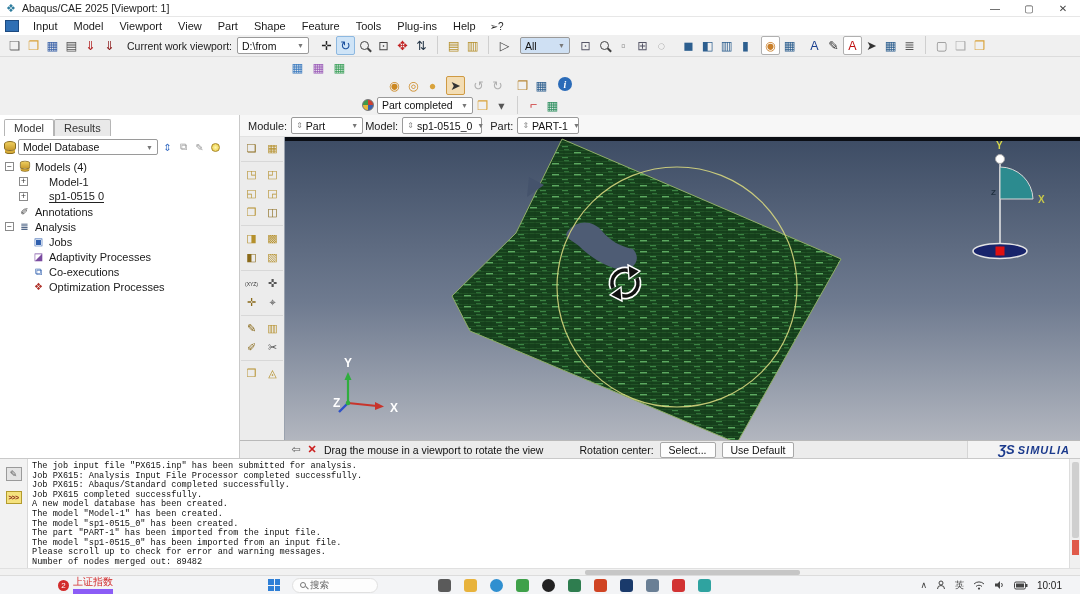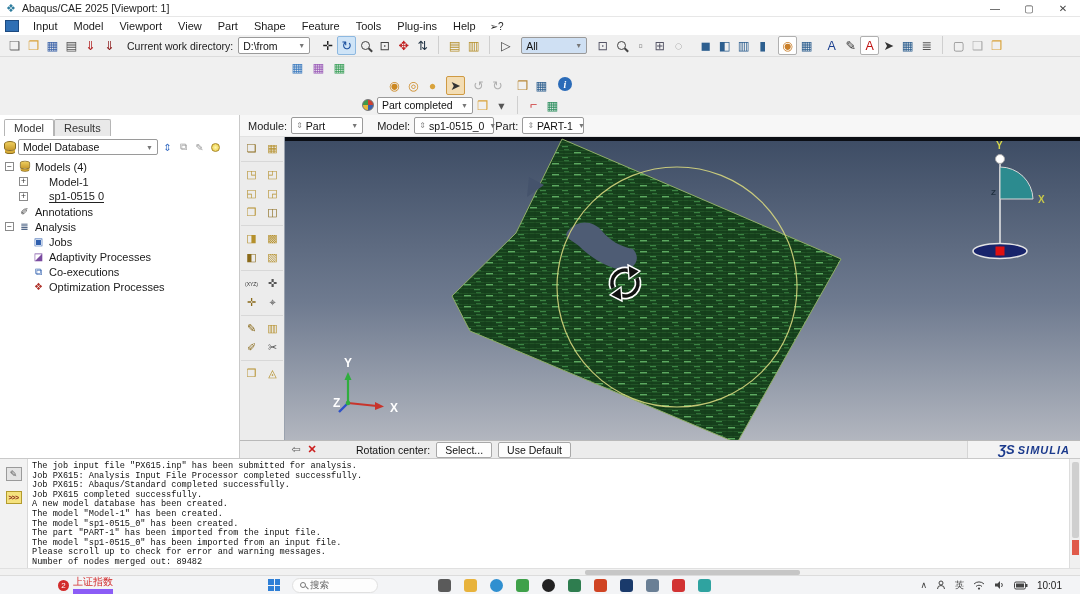--- a/index.html
+++ b/index.html
@@ -139,21 +139,21 @@
 
   <div class="tbrow tb1">
     <span style="display:flex">
         <span class="tool" style="color: rgb(102, 102, 102);">❏</span>
         <span class="tool" style="color: rgb(217, 163, 60);">❐</span>
         <span class="tool" style="color: rgb(58, 98, 168);">▦</span>
         <span class="tool" style="color: rgb(85, 85, 85);">▤</span>
         <span class="tool" style="color: rgb(178, 34, 34);">⇓</span>
         <span class="tool" style="color: rgb(138, 26, 26);">⇓</span>
       </span>
-    <span class="tb-label">Current work directory:</span>
+    <span class="tb-label">Current work viewport:</span>
     <span class="combo" style="width:72px">
       <span>D:\from</span>
         <span class="arr">▼</span>
     </span>
     <span style="width:8px"></span>
     <span style="display:flex">
         <span class="tool" style="color: rgb(34, 34, 34);">✛</span>
         <span class="tool active" style="color: rgb(26, 79, 158);">↻</span>
         <span class="tool">
           <span class="i-mag"></span>
@@ -161,21 +161,21 @@
         <span class="tool" style="color: rgb(68, 68, 68);">⊡</span>
         <span class="tool" style="color: rgb(194, 34, 34);">✥</span>
         <span class="tool" style="color: rgb(34, 51, 68);">⇅</span>
         <span class="tb-sep"></span>
         <span class="tool" style="color: rgb(181, 144, 44);">▤</span>
         <span class="tool" style="color: rgb(181, 144, 44);">▥</span>
         <span class="tb-sep"></span>
         <span class="tool" style="color: rgb(68, 68, 68);">▷</span>
       </span>
     <span style="width:6px"></span>
-    <span class="combo blue" style="width:66px">
+    <span class="combo blue" style="width:50px">
       <span>All</span>
         <span class="arr">▼</span>
     </span>
     <span style="width:6px"></span>
     <span style="display:flex">
         <span class="tool" style="color: rgb(85, 85, 102);">⊡</span>
         <span class="tool">
           <span class="i-mag"></span>
         </span>
         <span class="tool" style="color: rgb(136, 136, 136);">▫</span>
@@ -247,27 +247,27 @@
       </span>
   </div>
 
   <div class="modulebar">
     <span class="lbl">Module:</span>
     <span class="combo" style="width:72px">
       <span class="pre">⇕</span>
         <span>Part</span>
         <span class="arr">▼</span>
     </span>
-    <span class="lbl" style="margin-left:14px">Model:</span>
+    <span class="lbl" style="margin-left:2px">Model:</span>
     <span class="combo" style="width:80px">
       <span class="pre">⇕</span>
         <span>sp1-0515_0</span>
         <span class="arr">▼</span>
     </span>
-    <span class="lbl" style="margin-left:1px">Part:</span>
+    <span class="lbl" style="margin-left:8px">Part:</span>
     <span class="combo" style="width:62px">
       <span class="pre">⇕</span>
         <span>PART-1</span>
         <span class="arr">▼</span>
     </span>
   </div>
 
   <div class="leftpanel">
     <div class="tabs">
       <span class="tab active">Model</span>
@@ -425,20 +425,21 @@
         <text class="vp-text" x="38" y="52" fill="#c8c84a" font-size="10">X</text>
         <text class="vp-text" x="-9" y="44" fill="#203040" font-size="8">Z</text>
       </g>
     </svg>
   </div>
 
   <div class="promptbar">
     <span style="width:48px"></span>
     <span class="pb-ico">⇦</span>
     <span class="pb-ico pb-x">✕</span>
+    <span style="margin-left:4px">Drag the mouse in a viewport to rotate the view</span>
     <span style="margin-left:36px">Rotation center:</span>
     <span class="pb-btn">Select...</span>
     <span class="pb-btn">Use Default</span>
     <span class="brand">
       <span class="ds">ƷS</span>
       <span class="nm">SIMULIA</span>
     </span>
   </div>
 
   <div class="msgarea">

